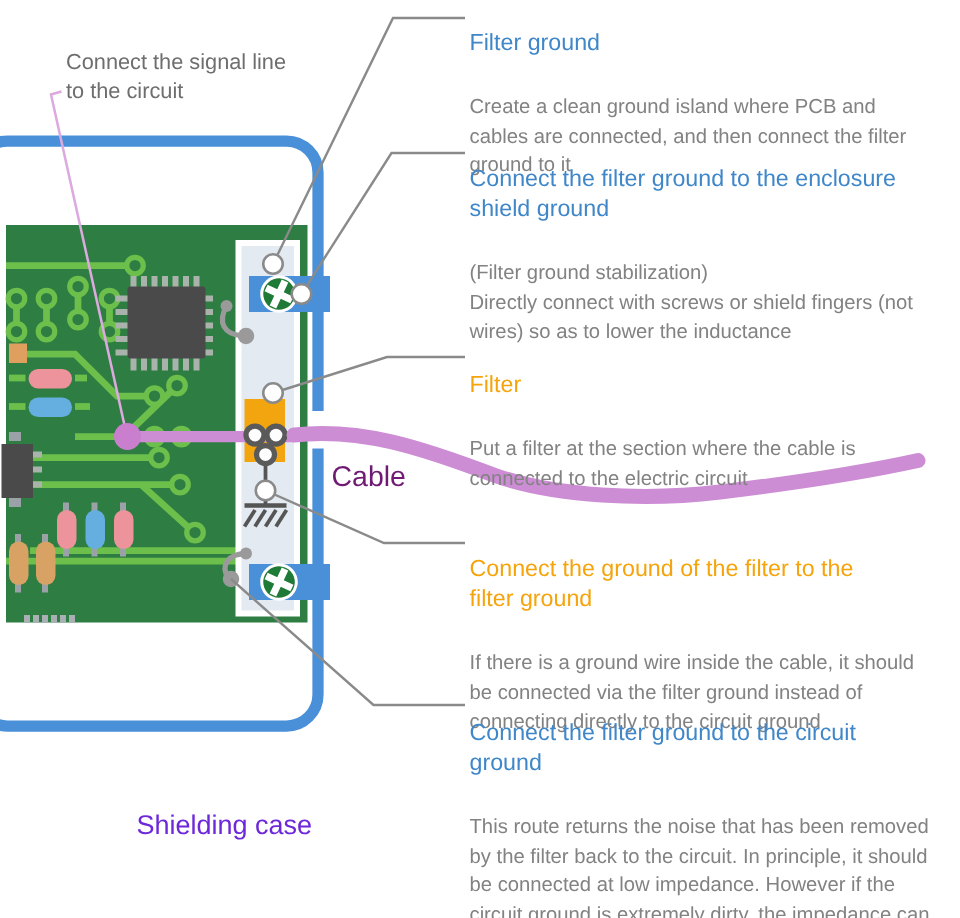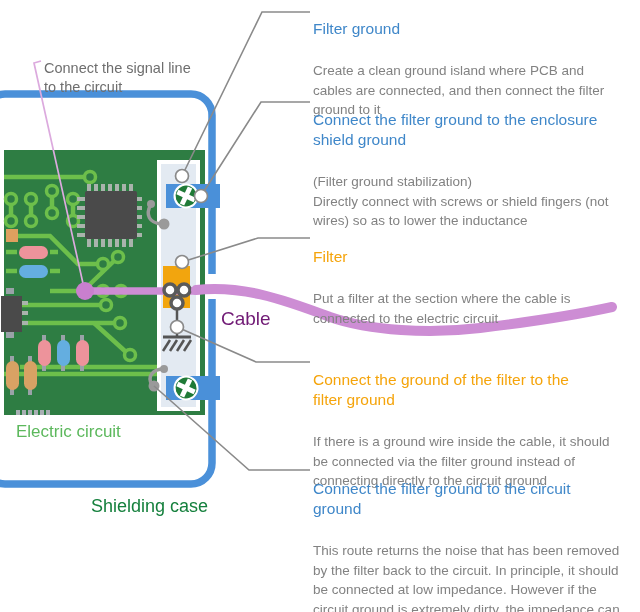--- a/index.html
+++ b/index.html
@@ -8,21 +8,21 @@
   #diagram-svg{position:absolute;left:0;top:0;}
   .txt{position:absolute;white-space:pre-line;}
   .note{font-size:14.5px;line-height:19px;color:#6e6e6e;}
   .ann{left:313px;width:330px;}
   .ann .ttl{font-size:15.5px;line-height:20px;white-space:pre-line;}
   .ann .bdy{font-size:13.5px;line-height:19.5px;color:#828282;margin-top:4px;white-space:pre-line;}
   .blue{color:#3f87c9;}
   .orange{color:#f5a40b;}
   .lbl-cable{font-size:19px;color:#701a75;}
   .lbl-circuit{font-size:17px;color:#5cb85c;}
-  .lbl-case{font-size:18px;color:#15803d;}
+  .lbl-case{font-size:18px;color:#6d28d9;margin-top:44px;}
 </style>
 </head>
 <body>
 
 <div id="stage">
 
 <svg id="diagram-svg" width="640" height="612" viewBox="0 0 640 612">
 
   <rect x="-16" y="94" width="228" height="390" rx="21" fill="none" stroke="#4a90d9" stroke-width="7.5"></rect>
 
@@ -203,21 +203,21 @@
   </g>
 
   <g fill="#ffffff" stroke="#8a8a8a" stroke-width="1.7">
     <circle cx="182" cy="176" r="6.5"></circle>
     <circle cx="201" cy="196" r="6.5"></circle>
     <circle cx="182" cy="262" r="6.5"></circle>
     <circle cx="177" cy="327" r="6.5"></circle>
   </g>
 </svg>
 
-<div class="txt note" style="left:44px;top:59px;width:160px;">Connect the signal line
+<div class="txt note" style="left:44px;top:33px;width:160px;">Connect the signal line
 to the circuit</div>
 
 <div class="txt ann" style="top:1px;">
   <div class="ttl blue">Filter ground</div>
   <div class="bdy">Create a clean ground island where PCB and
 cables are connected, and then connect the filter
 ground to it</div>
 </div>
 
 <div class="txt ann" style="top:92px;">
@@ -246,16 +246,15 @@
   <div class="ttl blue">Connect the filter ground to the circuit
 ground</div>
   <div class="bdy">This route returns the noise that has been removed
 by the filter back to the circuit. In principle, it should
 be connected at low impedance. However if the
 circuit ground is extremely dirty, the impedance can
 be increased by ferrite beads etc.</div>
 </div>
 
 <div class="txt lbl-cable" style="left:221px;top:308px;">Cable</div>
-<div class="txt lbl-circuit" style="left:16px;top:422px;">Electric circuit</div>
 <div class="txt lbl-case" style="left:91px;top:496px;">Shielding case</div>
 
 </div>
 
 </body></html>

